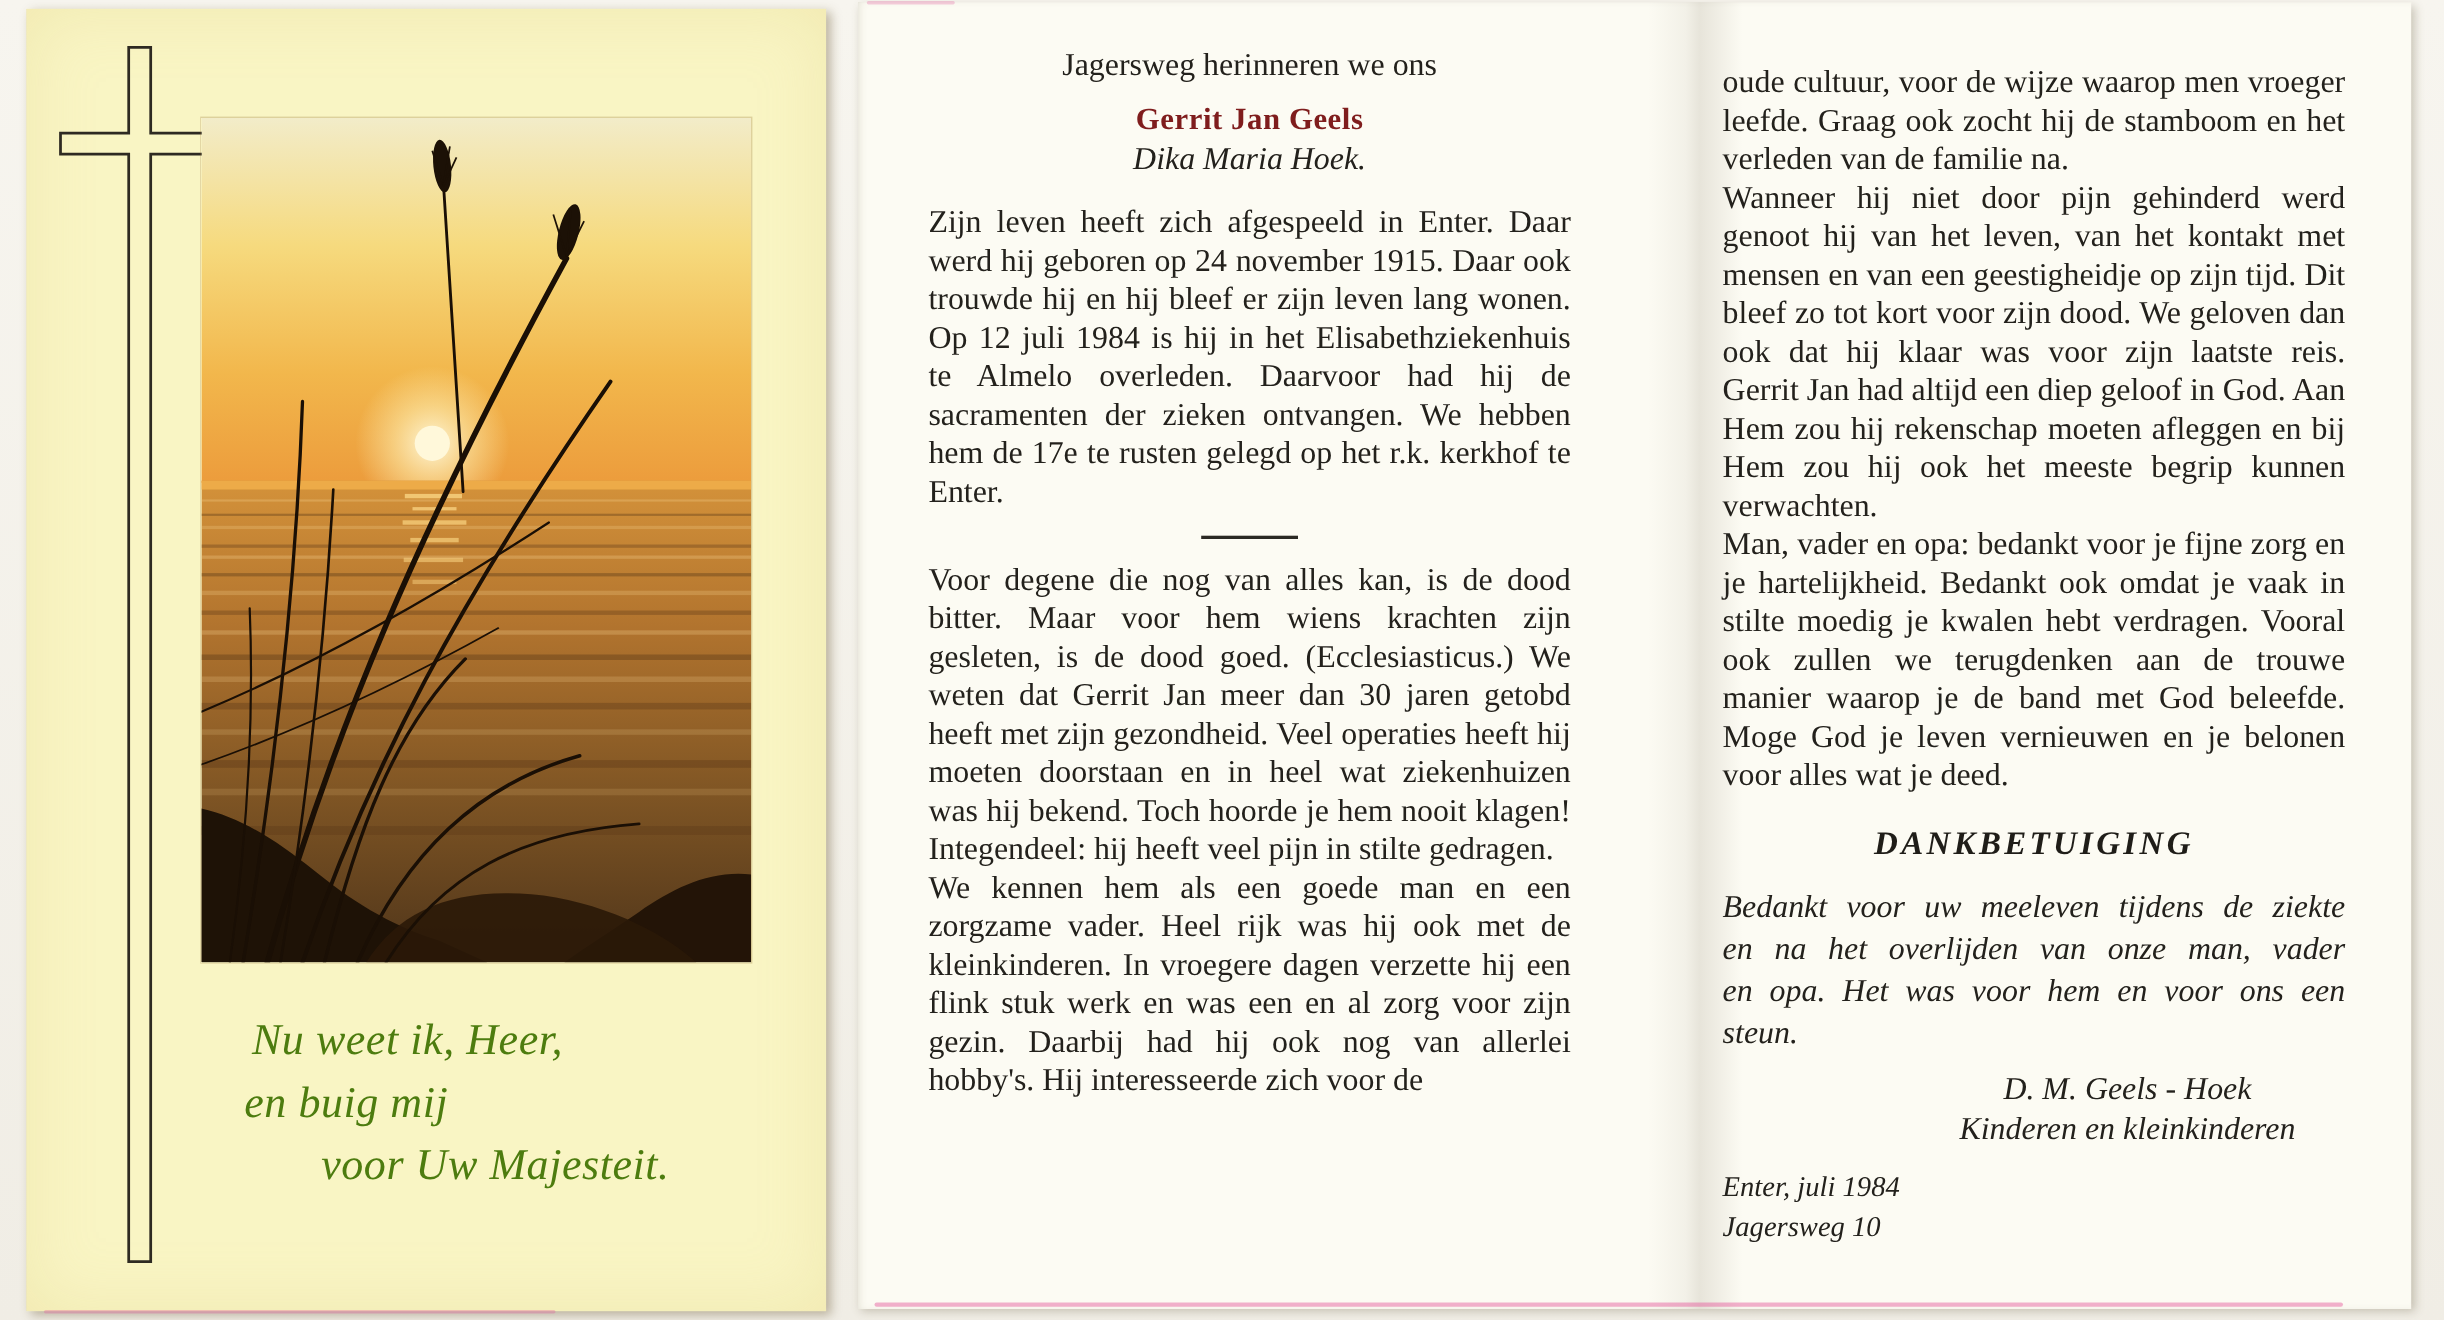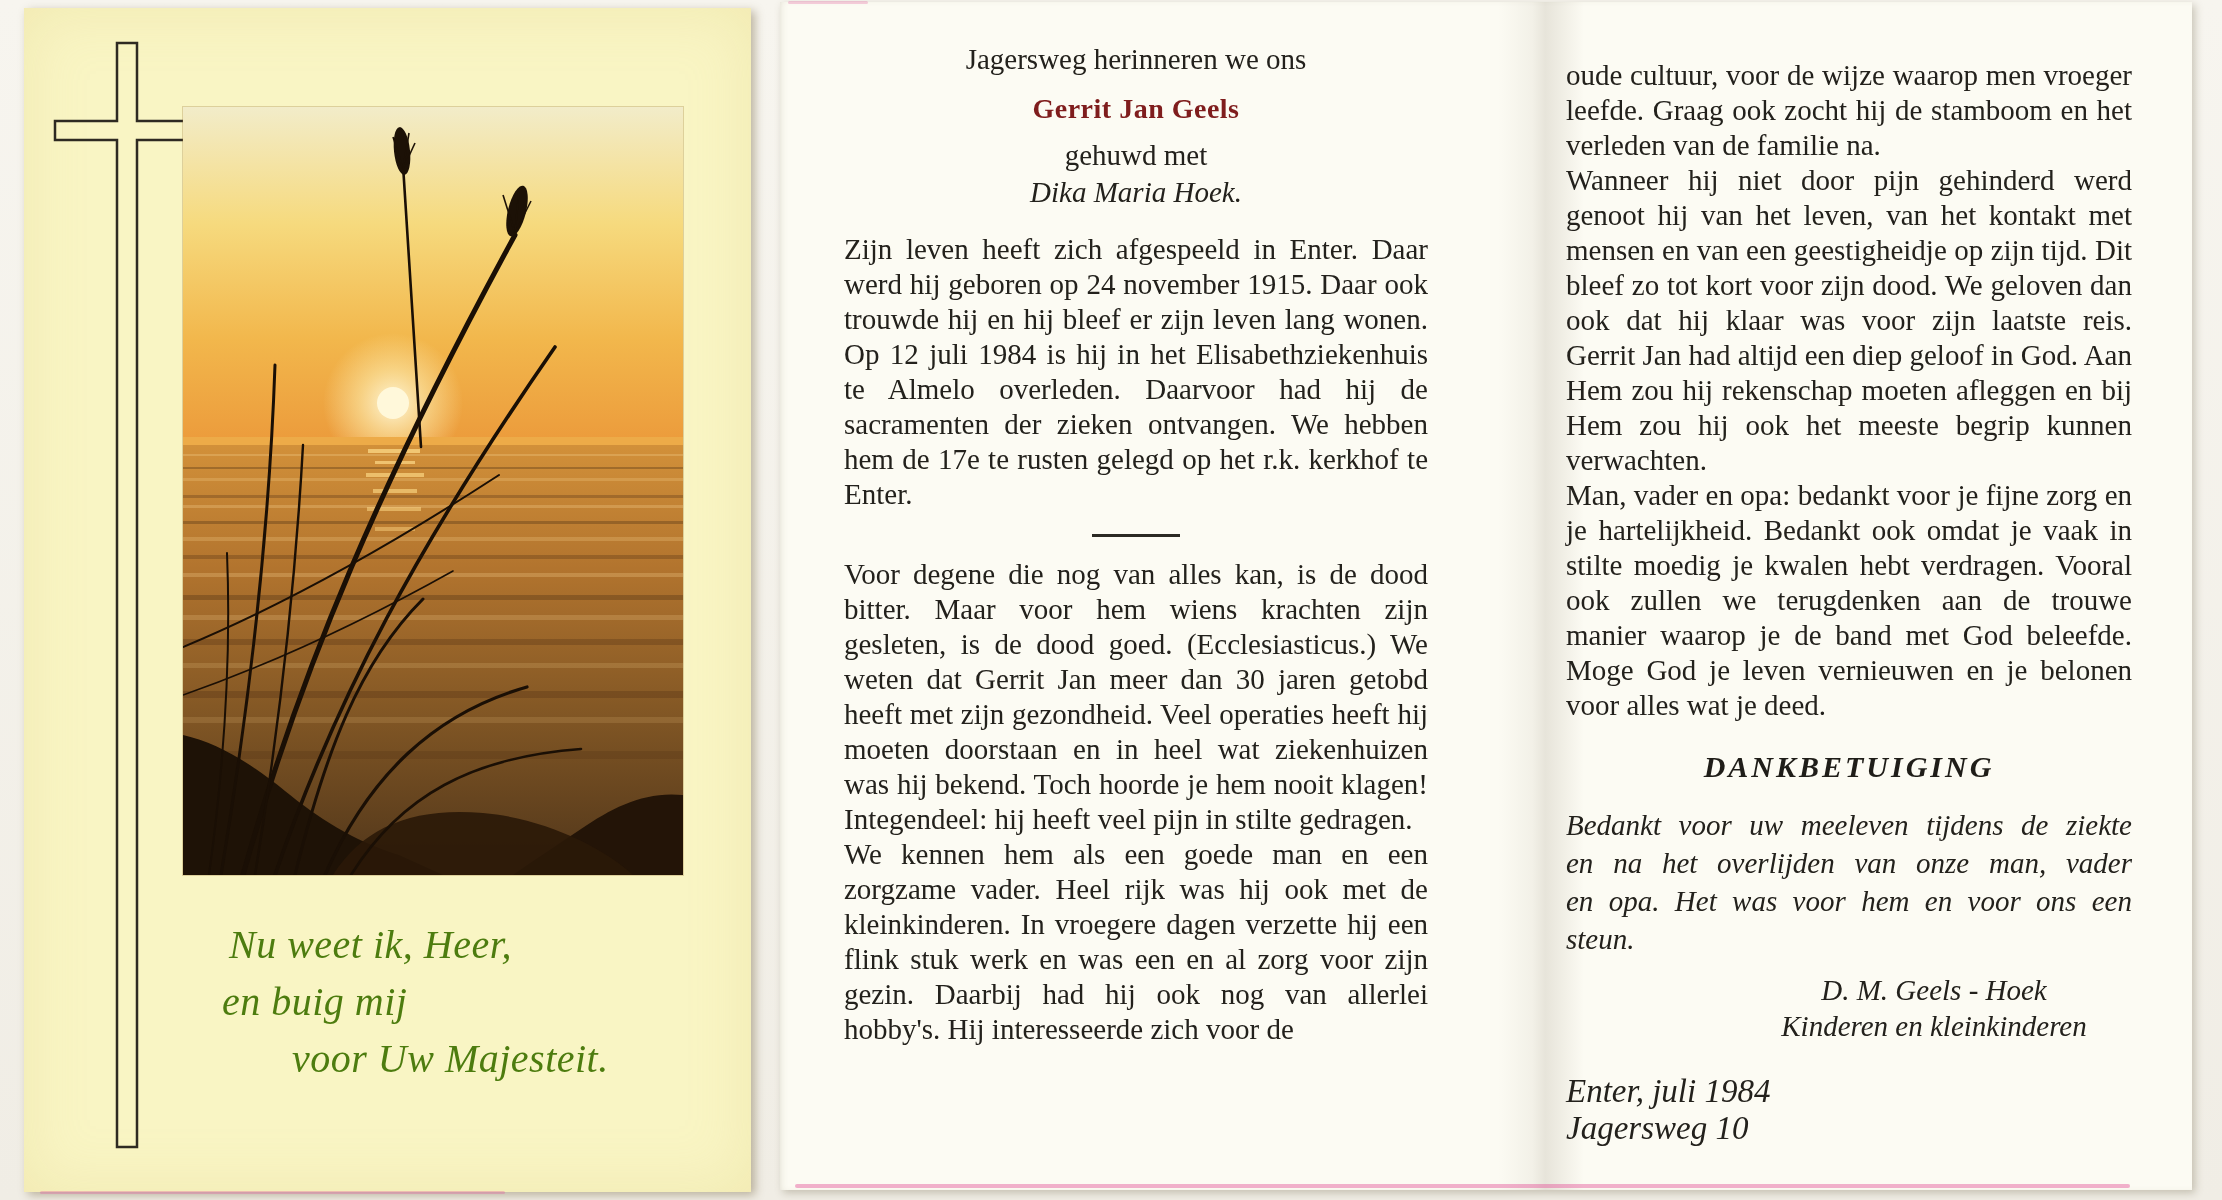--- a/index.html
+++ b/index.html
@@ -40,21 +40,21 @@
   .name{font-size:28px;font-weight:bold;margin-top:14px;letter-spacing:.5px;color:#7f1d1d;}
   .rel{margin-top:12px;}
   .spouse{margin-top:2px;font-style:italic;}
   .p-first{margin-top:22px;}
   .divider{width:88px;height:3px;background:#2b2923;margin:22px auto 20px;}
   .dank{margin-top:26px;text-align:center;font-weight:bold;font-style:italic;
     font-size:30px;letter-spacing:3px;color:#1f1d18;}
   .ack{margin-top:22px;font-style:italic;line-height:38px;word-spacing:8px;}
   .sig{margin-top:14px;font-style:italic;font-size:29px;line-height:36px;
     text-align:center;padding-left:170px;}
-  .place{margin-top:29px;font-style:italic;font-size:33px;line-height:37px;}
+  .place{margin-top:16px;font-style:italic;font-size:26px;line-height:37px;}
 
   
   .pink-mark{position:absolute;background:#e4559a;border-radius:2px;}
   .mark-bottom-right{left:795px;top:1184px;width:1335px;height:4px;opacity:.45;}
   .mark-bottom-left{left:40px;top:1191px;width:465px;height:3px;opacity:.32;}
   .mark-top{left:788px;top:1px;width:80px;height:3px;opacity:.28;}
 </style>
 </head>
 <body>
 
@@ -158,21 +158,20 @@
     </div>
   </div>
 
   <div id="right-card">
     <div class="fold"></div>
 
     <div id="col-left" class="page-col">
       <div class="head">
         <div class="intro">Jagersweg herinneren we ons</div>
         <div class="name">Gerrit Jan Geels</div>
-        <div class="rel">gehuwd met</div>
         <div class="spouse">Dika Maria Hoek.</div>
       </div>
       <p class="para p-first">Zijn leven heeft zich afgespeeld in Enter. Daar werd hij geboren op 24 november 1915. Daar ook trouwde hij en hij bleef er zijn leven lang wonen. Op 12 juli 1984 is hij in het Elisabethziekenhuis te Almelo overleden. Daarvoor had hij de sacramenten der zieken ontvangen. We hebben hem de 17e te rusten gelegd op het r.k. kerkhof te Enter.</p>
       <div class="divider"></div>
       <p class="para">Voor degene die nog van alles kan, is de dood bitter. Maar voor hem wiens krachten zijn gesleten, is de dood goed. (Ecclesiasticus.) We weten dat Gerrit Jan meer dan 30 jaren getobd heeft met zijn gezondheid. Veel operaties heeft hij moeten doorstaan en in heel wat ziekenhuizen was hij bekend. Toch hoorde je hem nooit klagen! Integendeel: hij heeft veel pijn in stilte gedragen.</p>
       <p class="para">We kennen hem als een goede man en een zorgzame vader. Heel rijk was hij ook met de kleinkinderen. In vroegere dagen verzette hij een flink stuk werk en was een en al zorg voor zijn gezin. Daarbij had hij ook nog van allerlei hobby's. Hij interesseerde zich voor de</p>
     </div>
 
     <div id="col-right" class="page-col">
       <p class="para">oude cultuur, voor de wijze waarop men vroeger leefde. Graag ook zocht hij de stamboom en het verleden van de familie na.</p>

